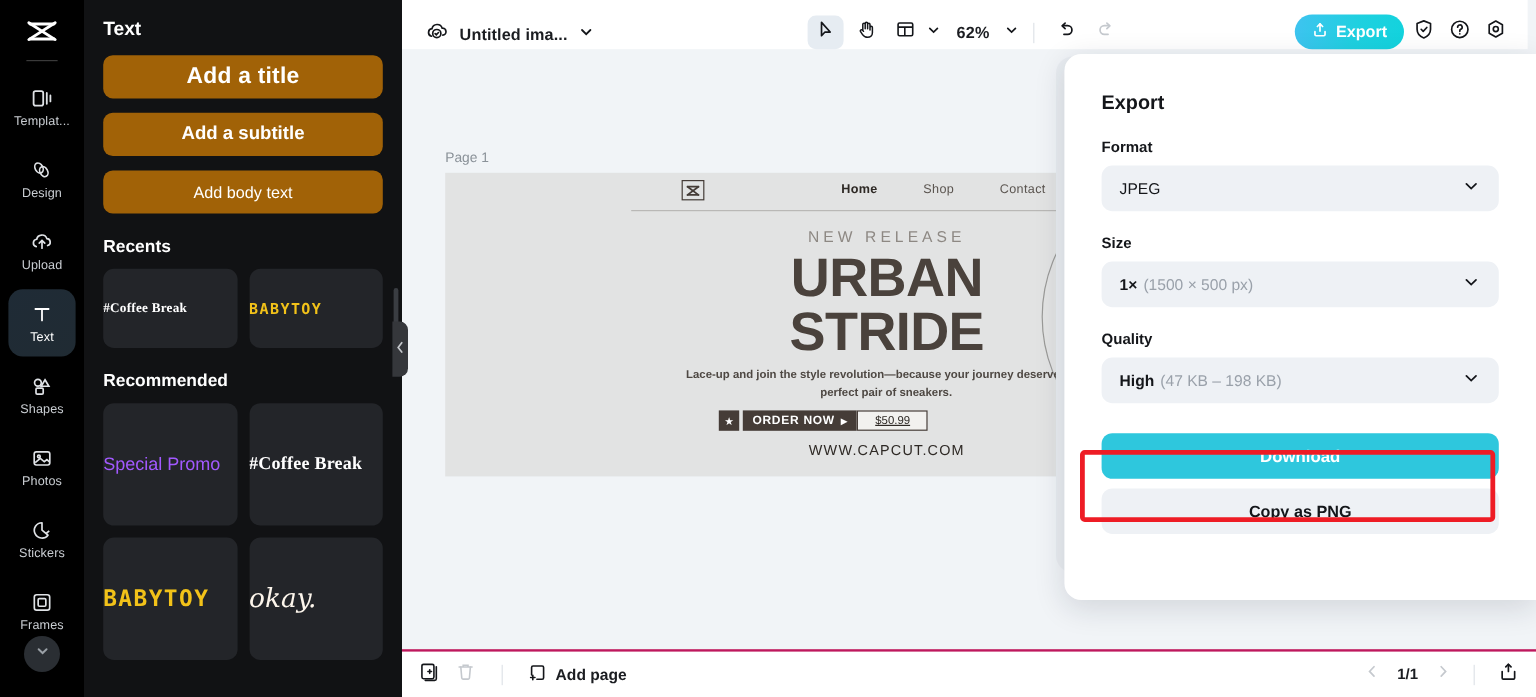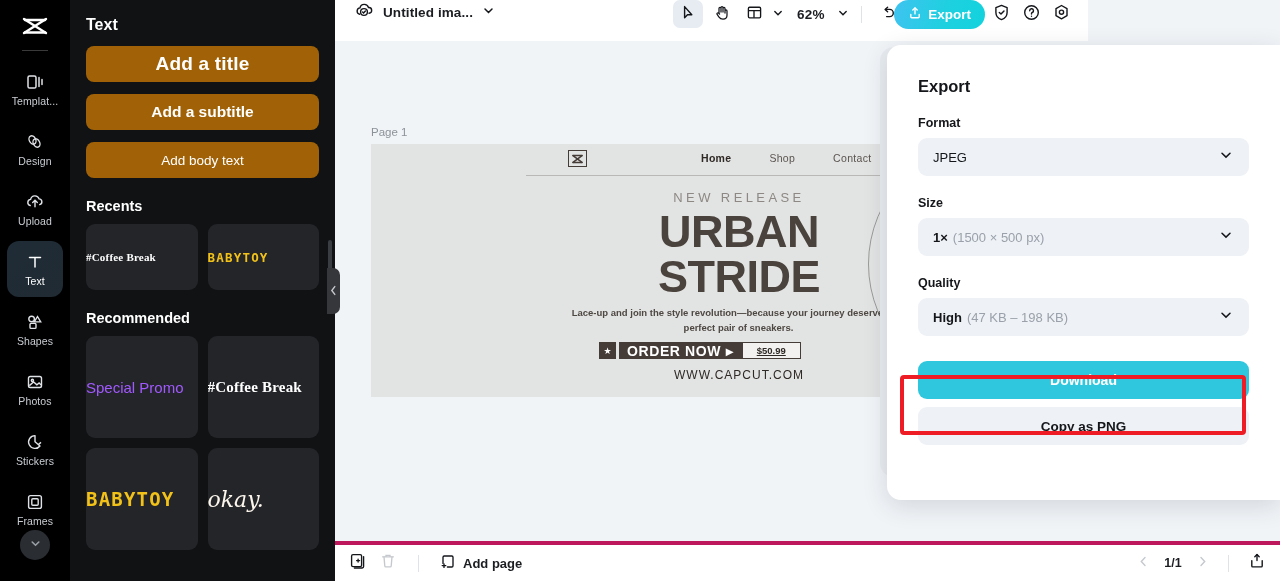--- a/index.html
+++ b/index.html
@@ -69,22 +69,22 @@
     position: absolute; left: 327px; top: 268px; width: 13px; height: 46px;
     background: #35373b; border-radius: 0 7px 7px 0;
     display: flex; align-items: center; justify-content: center; cursor: pointer; z-index: 6;
   }
 
   
   #main { position: absolute; left: 335px; top: 0; width: 945px; height: 581px; background: #f1f4f7; }
 
   
   #header {
-    position: absolute; left: 0; top: 0; width: 753px; height: 41px;
-    background: #fff; display: flex; align-items: flex-start; z-index: 3;
+    position: absolute; left: 0; top: 0; width: 938px; height: 41px;
+    background: #fff; display: flex; align-items: flex-end; z-index: 3;
   }
   .hdr-left { display: flex; align-items: center; gap: 9px; padding-left: 19px; }
   .doc-title { font-size: 13.5px; color: #1b1d21; font-weight: bold; letter-spacing:.1px;}
   .hdr-center { position: absolute; left: 338px; display: flex; align-items: center; gap: 3px; }
   .tool-btn {
     width: 30px; height: 28px; border-radius: 7px; display: flex;
     align-items: center; justify-content: center; cursor: pointer;
   }
   .tool-btn.sel { background: #e6ecf2; }
   .zoom-val { font-size: 13.5px; color: #1b1d21; font-weight: bold; margin-left: 10px; letter-spacing:.2px;}
@@ -118,35 +118,35 @@
     font-size: 45px; font-weight: bold; color: #4a423c; letter-spacing: -.5px; line-height: 1;
   }
   .ad-h1.l1 { top: 65px; }
   .ad-h1.l2 { top: 110px; }
   .ad-sub {
     position: absolute; left: 190px; top: 162px; width: 355px; text-align: center;
     font-size: 9.5px; color: #4e4843; line-height: 1.55; font-weight: bold;
   }
   .ad-cta { position: absolute; left: 228px; top: 198px; display: flex; align-items: stretch; height: 17px; }
   .ad-star { width: 17px; background: #453c37; color: #fff; font-size: 9px; display: flex; align-items: center; justify-content: center; }
-  .ad-order { background: #453c37; color: #fff; font-size: 14px; font-weight: bold; letter-spacing: .6px; display: flex; align-items: center; gap: 5px; padding: 0 8px; margin-left: 3px; }
-  .ad-price { background: #f2f1ef; color: #2e2925; font-size: 9.5px; font-weight: bold; display: flex; align-items: center; padding: 0 14px; border: 1.5px solid #453c37; text-decoration: underline; }
+  .ad-order { background: #453c37; color: #fff; font-size: 10px; font-weight: bold; letter-spacing: .6px; display: flex; align-items: center; gap: 5px; padding: 0 8px; margin-left: 3px; }
+  .ad-price { background: #f2f1ef; color: #2e2925; font-size: 9.5px; font-weight: normal; display: flex; align-items: center; padding: 0 14px; border: 1.5px solid #453c37; text-decoration: underline; }
   .ad-url { position: absolute; left: 178px; top: 224px; width: 380px; text-align: center; font-size: 12px; font-weight: normal; letter-spacing: 1px; color: #2e2925; }
   .ad-circle { position: absolute; right: -10px; top: 10px; width: 226px; height: 226px; border-radius: 50%; background: #a9a9a9; }
   .ad-ring { position: absolute; right: 10px; top: -4px; width: 248px; height: 248px; border-radius: 50%; border: 1.4px solid #9a9a98; }
   .ad-badge {
     position: absolute; right: 28px; top: 56px; background: #453c37; color: #fff;
     font-size: 12px; font-weight: bold; padding: 5px 13px; transform: rotate(-7deg); letter-spacing: .3px;
   }
   .shoe { position: absolute; right: 26px; bottom: 34px; width: 210px; height: 112px; }
 
   
   #bottom {
     position: absolute; left: 0; bottom: 0; width: 945px; height: 40px; background: #fff;
-    display: flex; align-items: center; border-top: 4px solid #be185d;
+    display: flex; align-items: center; border-top: 2px solid #be185d;
   }
   .bot-left { display: flex; align-items: center; gap: 12px; padding-left: 14px; }
   .addpage { display: flex; align-items: center; gap: 6px; font-size: 13px; font-weight: bold; color: #1b1d21; cursor: pointer; }
   .bot-right { position: absolute; right: 14px; display: flex; align-items: center; gap: 10px; }
   .pgnum { font-size: 12.5px; color: #1b1d21; font-weight: bold; min-width: 26px; text-align: center; }
 
   
   #popup-back {
     position: absolute; left: 880px; top: 47px; width: 268px; height: 430px;
     background: #e9edf1; border-radius: 14px; z-index: 8;

